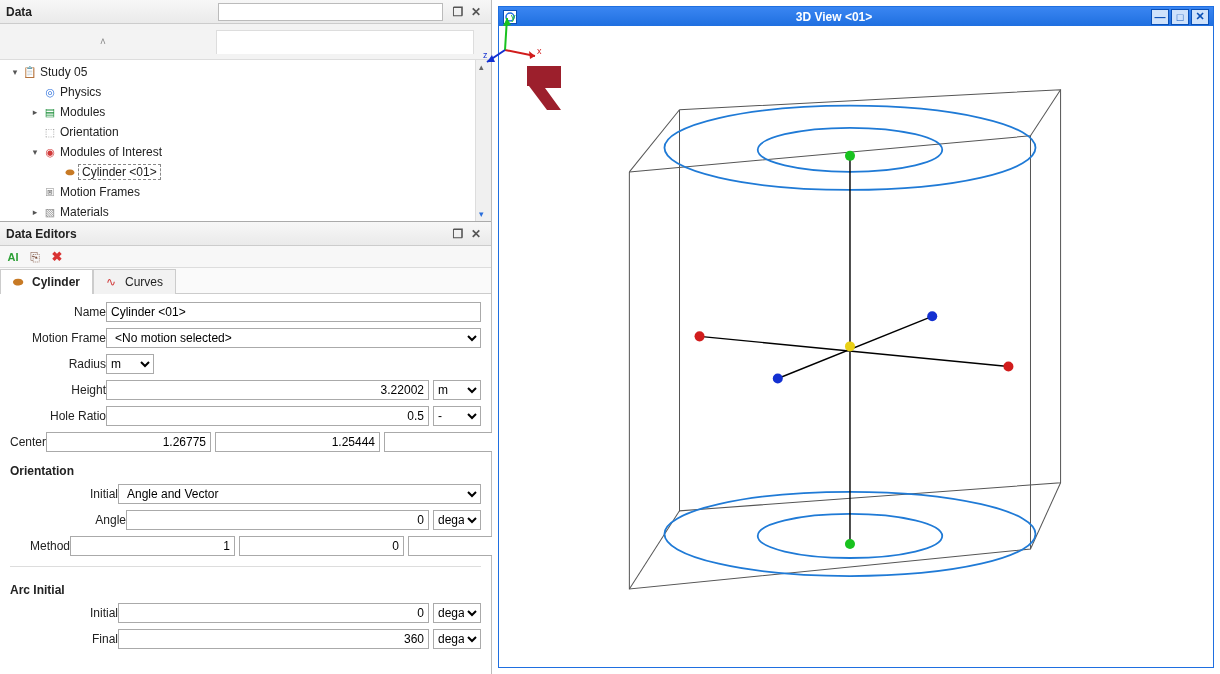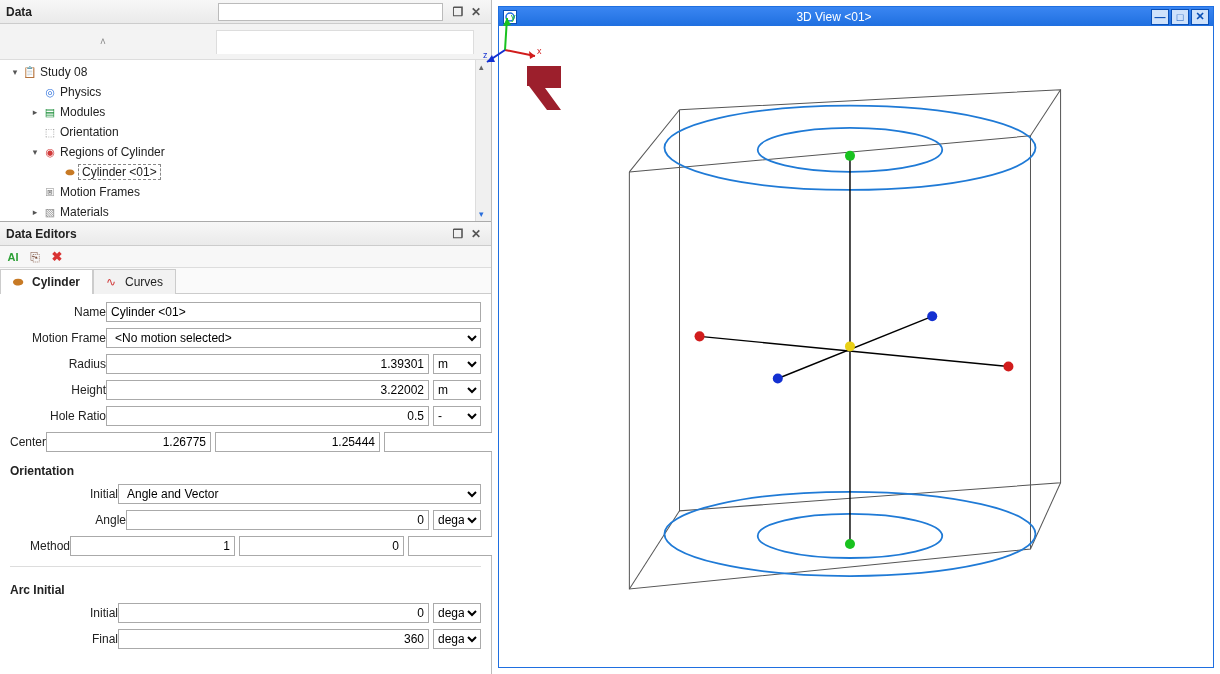--- a/index.html
+++ b/index.html
@@ -169,21 +169,21 @@
   color:#fff;
   display:flex; align-items:center;
   padding:0 4px;
   gap:6px;
   font-size:12px;
 }
 .titlebar .appico {
   width:14px;height:14px;background:#fff;border:1px solid #0a4fb5;
   display:flex;align-items:center;justify-content:center;
 }
-.titlebar .wintitle { flex:1; text-align:center; font-weight:400; }
+.titlebar .wintitle { flex:1; text-align:center; font-weight:700; }
 .titlebar .winbtns { display:flex; gap:2px; }
 .winbtn {
   width:18px;height:16px;border:1px solid #0a4fb5;background:#cfe2fb;
   display:flex;align-items:center;justify-content:center;
   color:#0a4fb5;font-weight:bold;font-size:11px;
 }
 .viewport { flex:1; background:#fff; position:relative; }
 .viewport svg { width:100%; height:100%; }
 .axis-gizmo { position:absolute; right:16px; bottom:16px; }
 .logo { position:absolute; left:24px; top:36px; }
@@ -202,41 +202,41 @@
       <span class="icon-btn">✕</span>
     </div>
     <div class="tree-tabs">
       <span class="arrow-up">˄</span>
       <div class="blank-tab"></div>
     </div>
     <div class="tree-body">
       <div class="tree-row ind-0">
         <span class="tw">▾</span>
         <span class="ic">📋</span>
-        <span class="lbl">Study 08</span>
+        <span class="lbl">Study 05</span>
       </div>
       <div class="tree-row ind-1">
         <span class="tw"></span>
         <span class="ic" style="color:#2a6edb">◎</span>
         <span class="lbl">Physics</span>
       </div>
       <div class="tree-row ind-1">
         <span class="tw">▸</span>
         <span class="ic" style="color:#1c8f3a">▤</span>
         <span class="lbl">Modules</span>
       </div>
       <div class="tree-row ind-1">
         <span class="tw"></span>
         <span class="ic" style="color:#888">⬚</span>
         <span class="lbl">Orientation</span>
       </div>
       <div class="tree-row ind-1">
         <span class="tw">▾</span>
         <span class="ic" style="color:#d13a3a">◉</span>
-        <span class="lbl">Regions of Cylinder</span>
+        <span class="lbl">Modules of Interest</span>
       </div>
       <div class="tree-row ind-2 sel">
         <span class="tw"></span>
         <span class="ic" style="color:#c77a25">⬬</span>
         <span class="lbl">Cylinder &lt;01&gt;</span>
       </div>
       <div class="tree-row ind-1">
         <span class="tw"></span>
         <span class="ic" style="color:#888">🞖</span>
         <span class="lbl">Motion Frames</span>
@@ -285,21 +285,20 @@
       </div>
       <div class="row">
         <span class="lab">Motion Frame</span>
         <div class="ctl">
             <select class="sel"><option>&lt;No motion selected&gt;</option></select>
           </div>
       </div>
       <div class="row">
         <span class="lab">Radius</span>
         <div class="ctl">
-          <input class="num" value="1.39301" style="">
           <select class="unit"><option>m</option></select>
         </div>
       </div>
       <div class="row">
         <span class="lab">Height</span>
         <div class="ctl">
           <input class="num" value="3.22002" style="">
           <select class="unit"><option>m</option></select>
         </div>
       </div>

